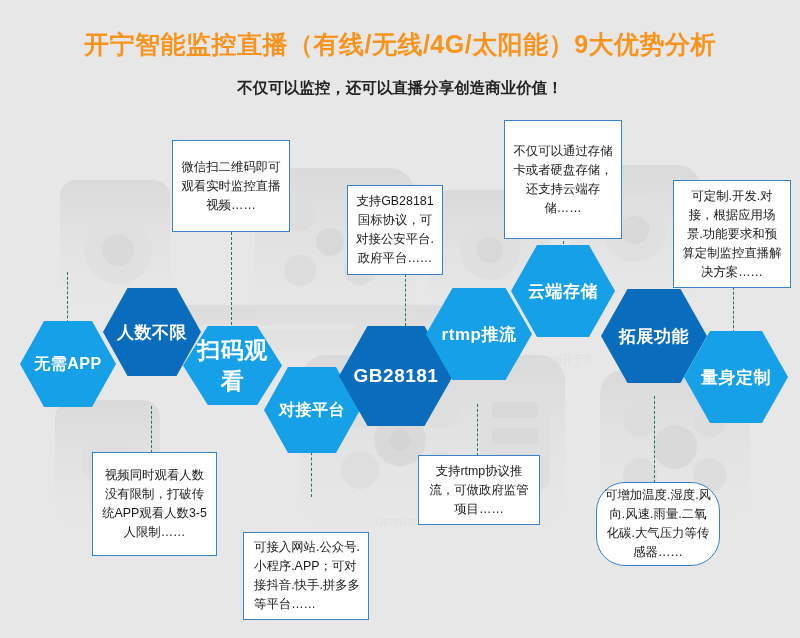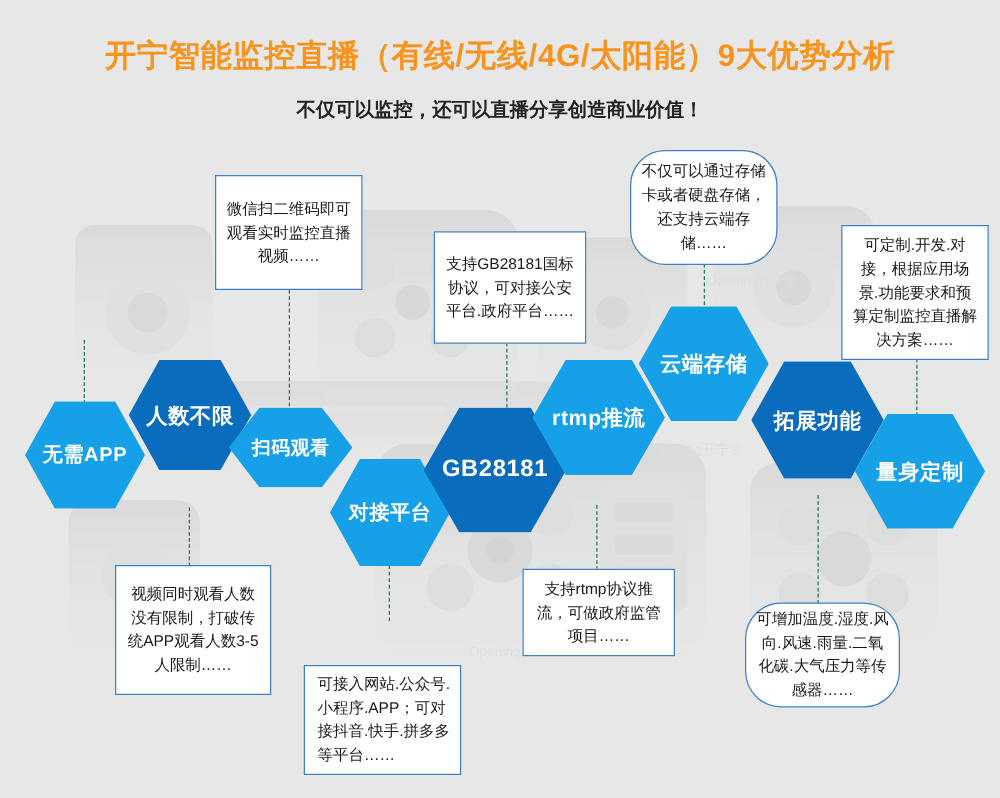--- a/index.html
+++ b/index.html
@@ -177,25 +177,25 @@
   <div class="connector" style="left:477px; top:404px; height:52px;"></div>
   <div class="connector" style="left:563px; top:211px; height:58px;"></div>
   <div class="connector" style="left:654px; top:396px; height:87px;"></div>
   <div class="connector" style="left:733px; top:287px; height:46px;"></div>
 
 
   <div class="callout" style="left:172px; top:140px; width:118px; height:92px;">
     <span>微信扫二维码即可观看实时监控直播视频……</span>
   </div>
 
-  <div class="callout" style="left:347px; top:185px; width:122px; height:90px;">
+  <div class="callout" style="left:347px; top:185px; width:96px; height:90px;">
     <span>支持GB28181国标协议，可对接公安平台.政府平台……</span>
   </div>
 
-  <div class="callout" style="left:504px; top:120px; width:118px; height:92px;border-radius:28px;">
+  <div class="callout" style="left:504px; top:120px; width:118px; height:119px;">
     <span>不仅可以通过存储卡或者硬盘存储，还支持云端存储……</span>
   </div>
 
   <div class="callout" style="left:673px; top:180px; width:118px; height:108px;">
     <span>可定制.开发.对接，根据应用场景.功能要求和预算定制监控直播解决方案……</span>
   </div>
 
   <div class="callout" style="left:92px; top:452px; width:125px; height:104px;text-align:center;">
     <span>视频同时观看人数没有限制，打破传统APP观看人数3-5人限制……</span>
   </div>
@@ -213,21 +213,21 @@
   </div>
 
   <div class="hex light" style="left:20px; top:321px; width:96px; height:86px; font-size:16px;">
     <span>无需APP</span>
   </div>
 
   <div class="hex dark" style="left:103px; top:288px; width:98px; height:88px; font-size:17px;">
     <span>人数不限</span>
   </div>
 
-  <div class="hex light" style="left:183px; top:326px; width:99px; height:64px; font-size:15px;">
+  <div class="hex light" style="left:183px; top:326px; width:99px; height:79px; font-size:23px;">
     <span>扫码观看</span>
   </div>
 
   <div class="hex light" style="left:264px; top:367px; width:96px; height:86px; font-size:16px;">
     <span>对接平台</span>
   </div>
 
   <div class="hex dark" style="left:339px; top:326px; width:114px; height:100px; font-size:19px;">
     <span>GB28181</span>
   </div>

